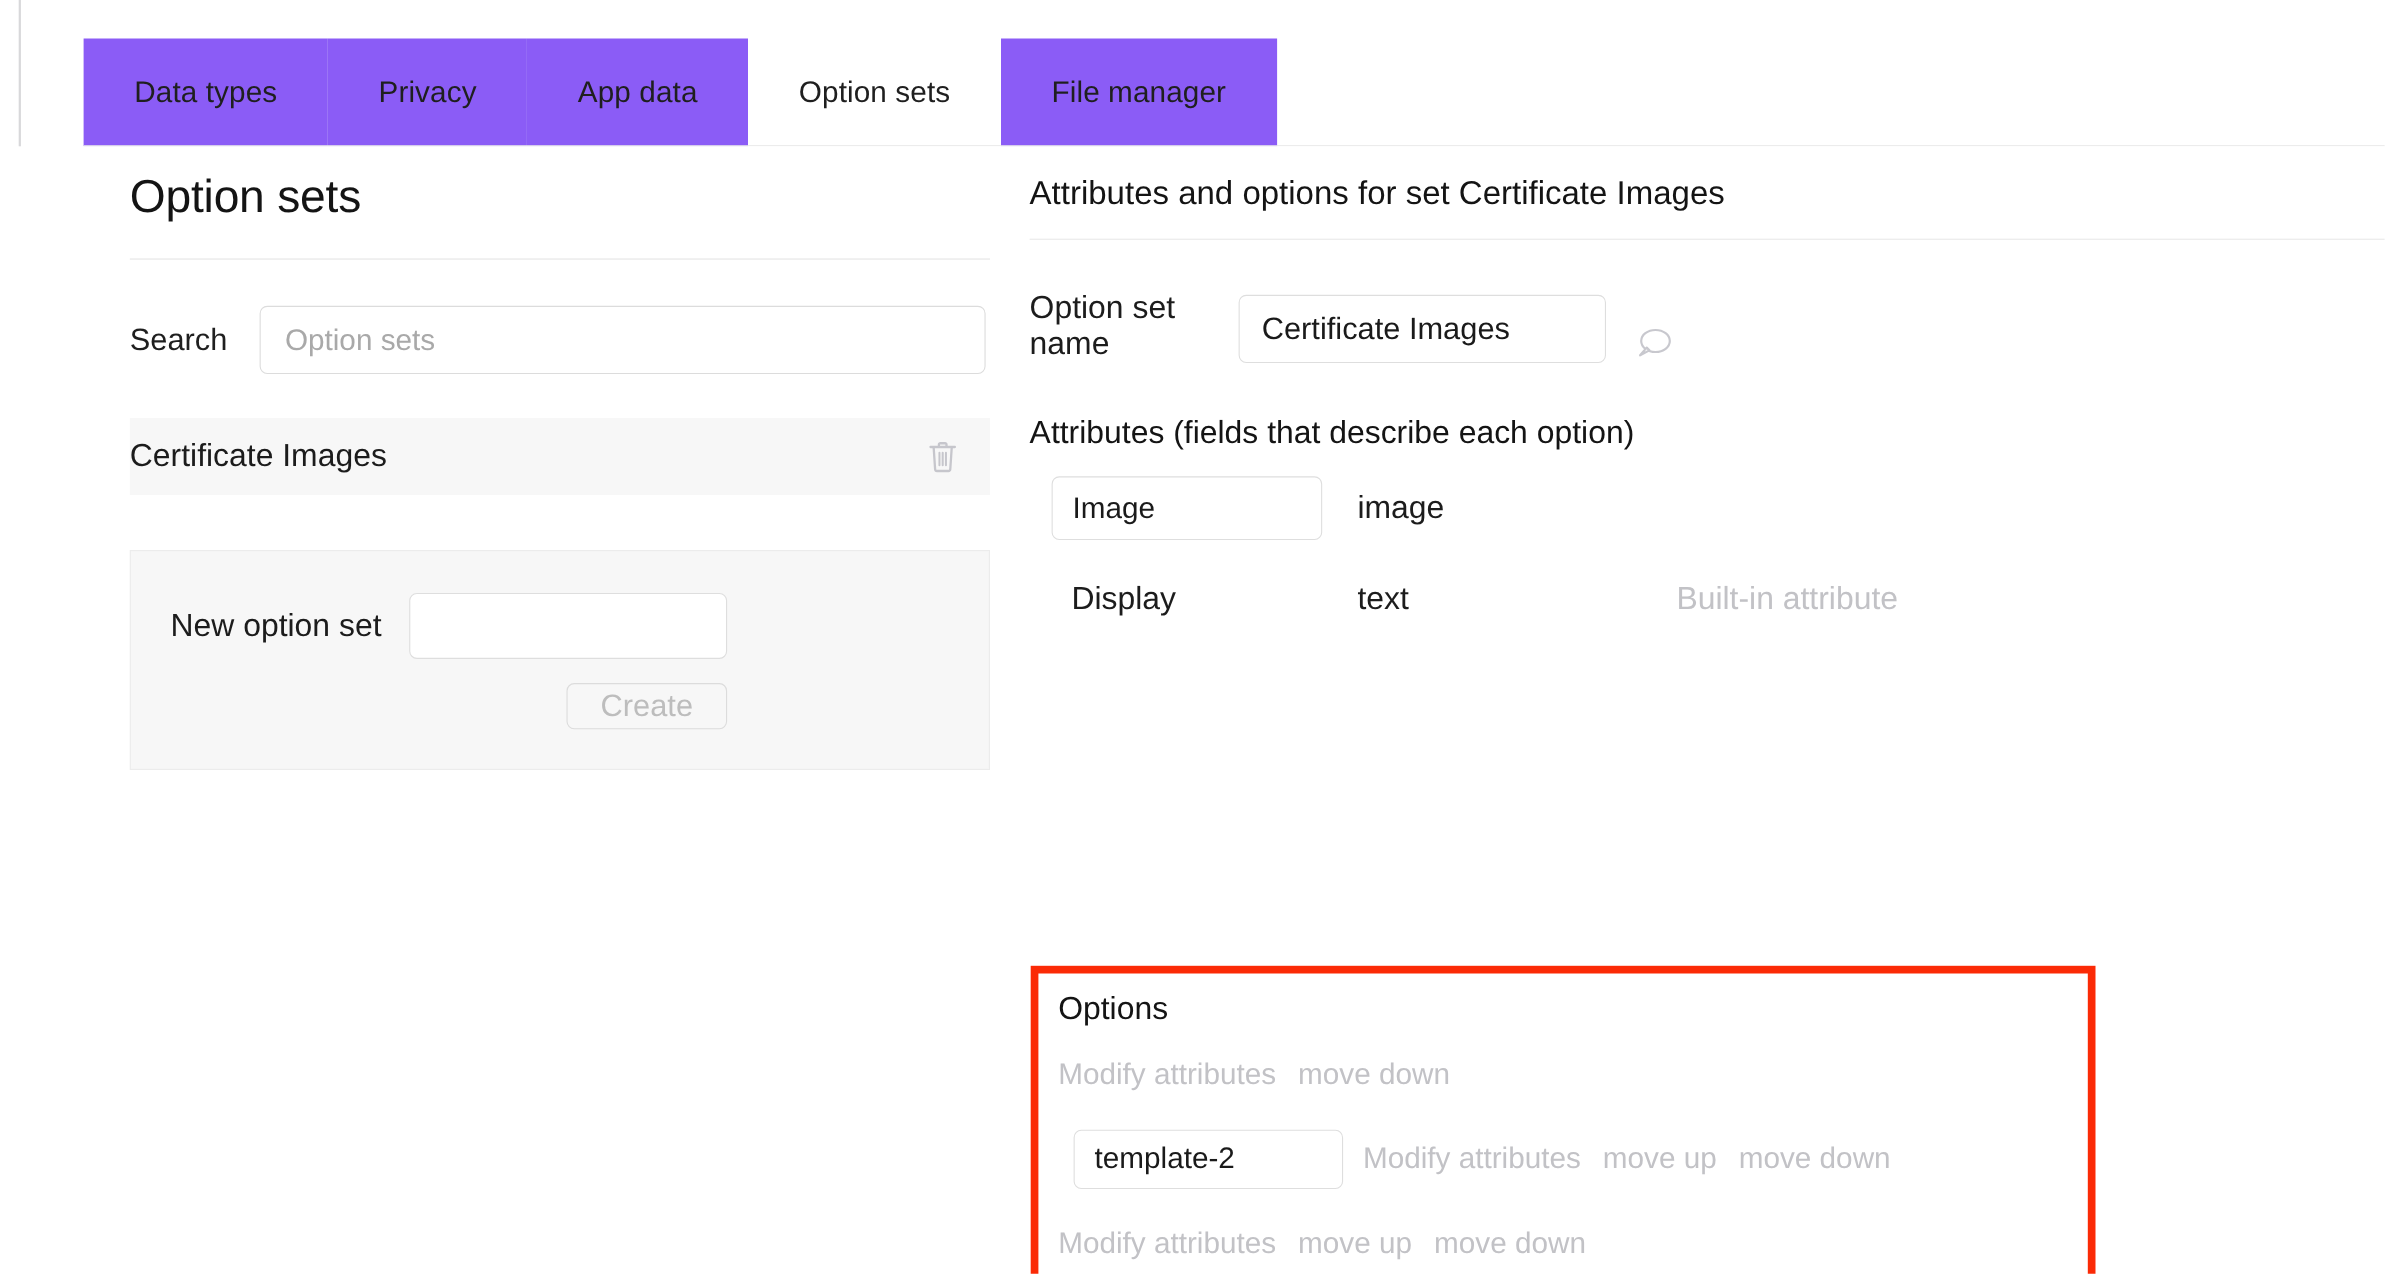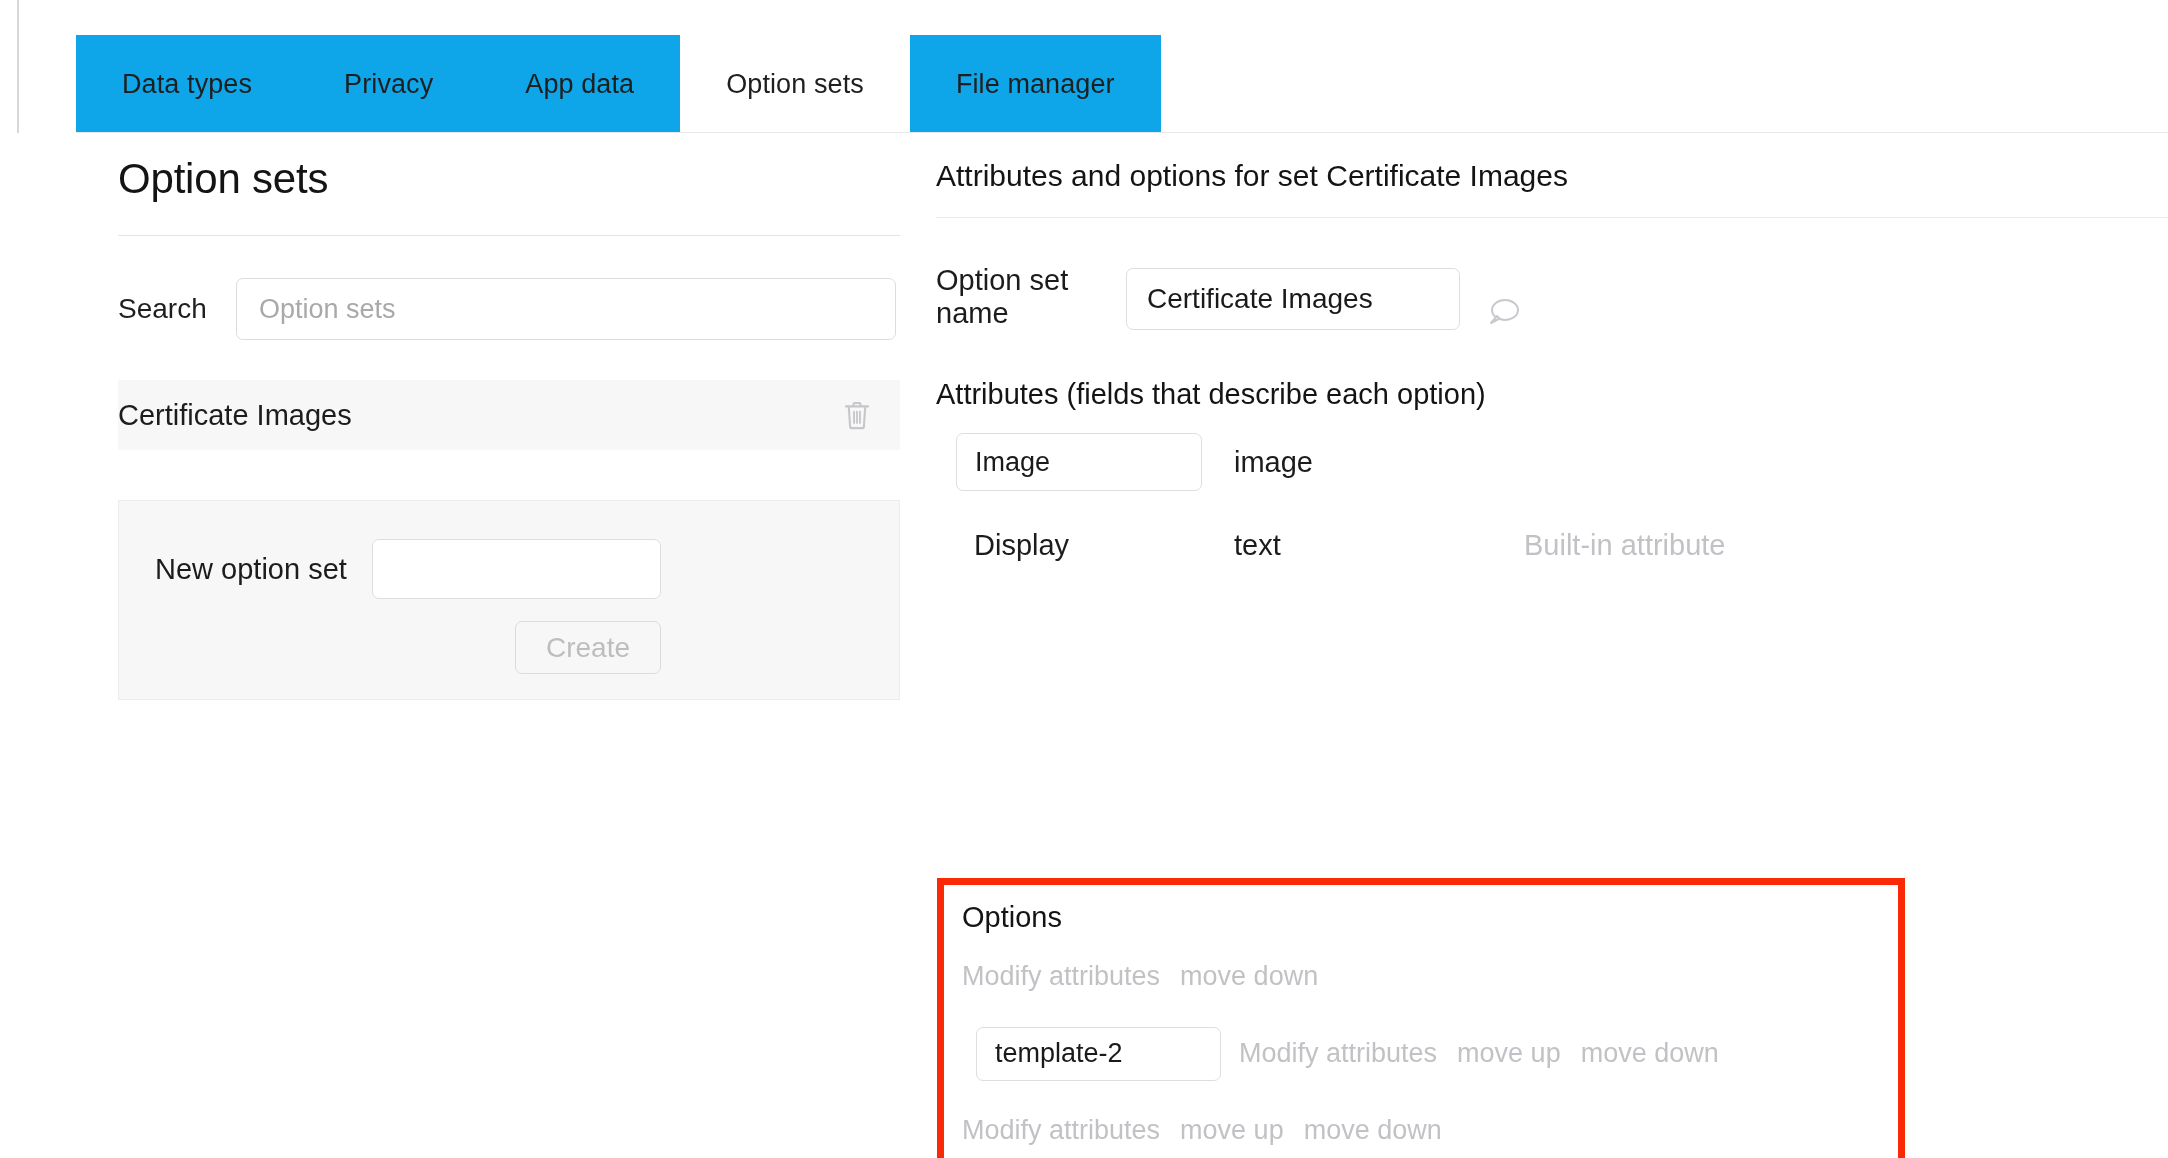--- a/index.html
+++ b/index.html
@@ -38,21 +38,21 @@
   
   #tabbar {
     position: absolute;
     left: 76px;
     top: 35px;
     height: 98px;
     display: flex;
     align-items: stretch;
   }
   .tab {
-    background: #0ea5e9;
+    background: #8b5cf6;
     display: flex;
     align-items: center;
     justify-content: center;
     font-size: 27px;
     color: #1f1f1f;
     padding: 0 46px;
     box-sizing: border-box;
     cursor: pointer;
     white-space: nowrap;
     letter-spacing: .1px;
@@ -174,21 +174,21 @@
     font-size: 27px;
     font-family: "Liberation Sans", sans-serif;
     padding: 0 18px;
     outline: none;
   }
   #create-button {
     position: absolute;
     left: 396px;
     top: 120px;
     width: 146px;
-    height: 53px;
+    height: 42px;
     box-sizing: border-box;
     border: 1px solid #dcdcdc;
     border-radius: 7px;
     background: #f7f7f7;
     font-size: 28px;
     font-family: "Liberation Sans", sans-serif;
     color: #bdbdbd;
     cursor: default;
   }
 

